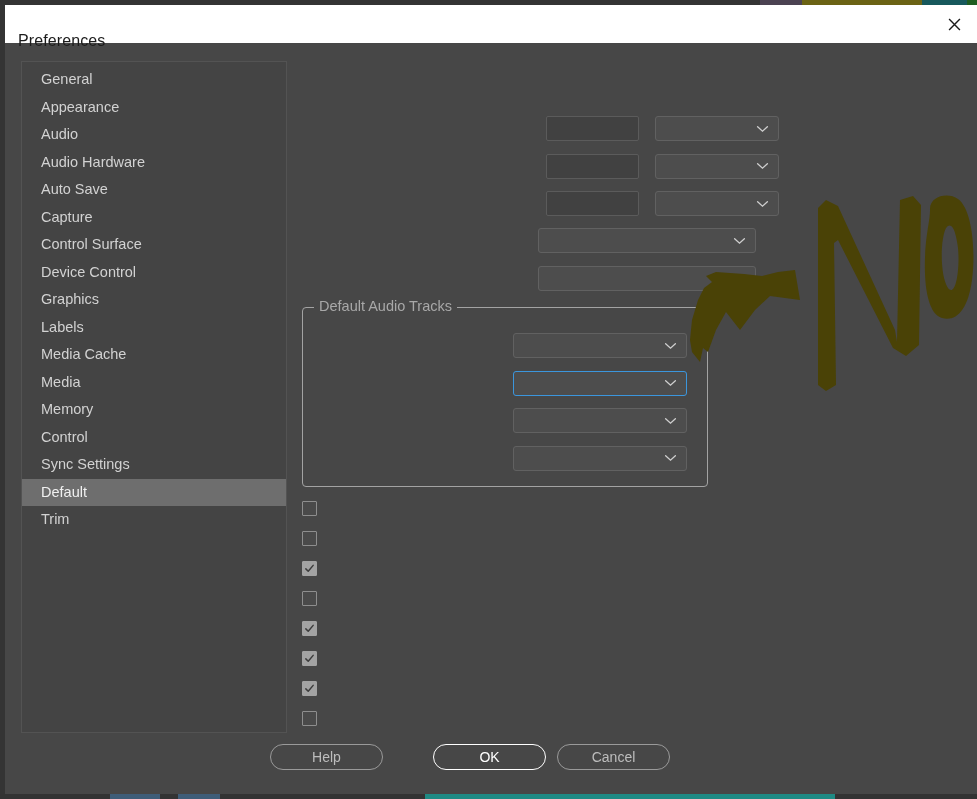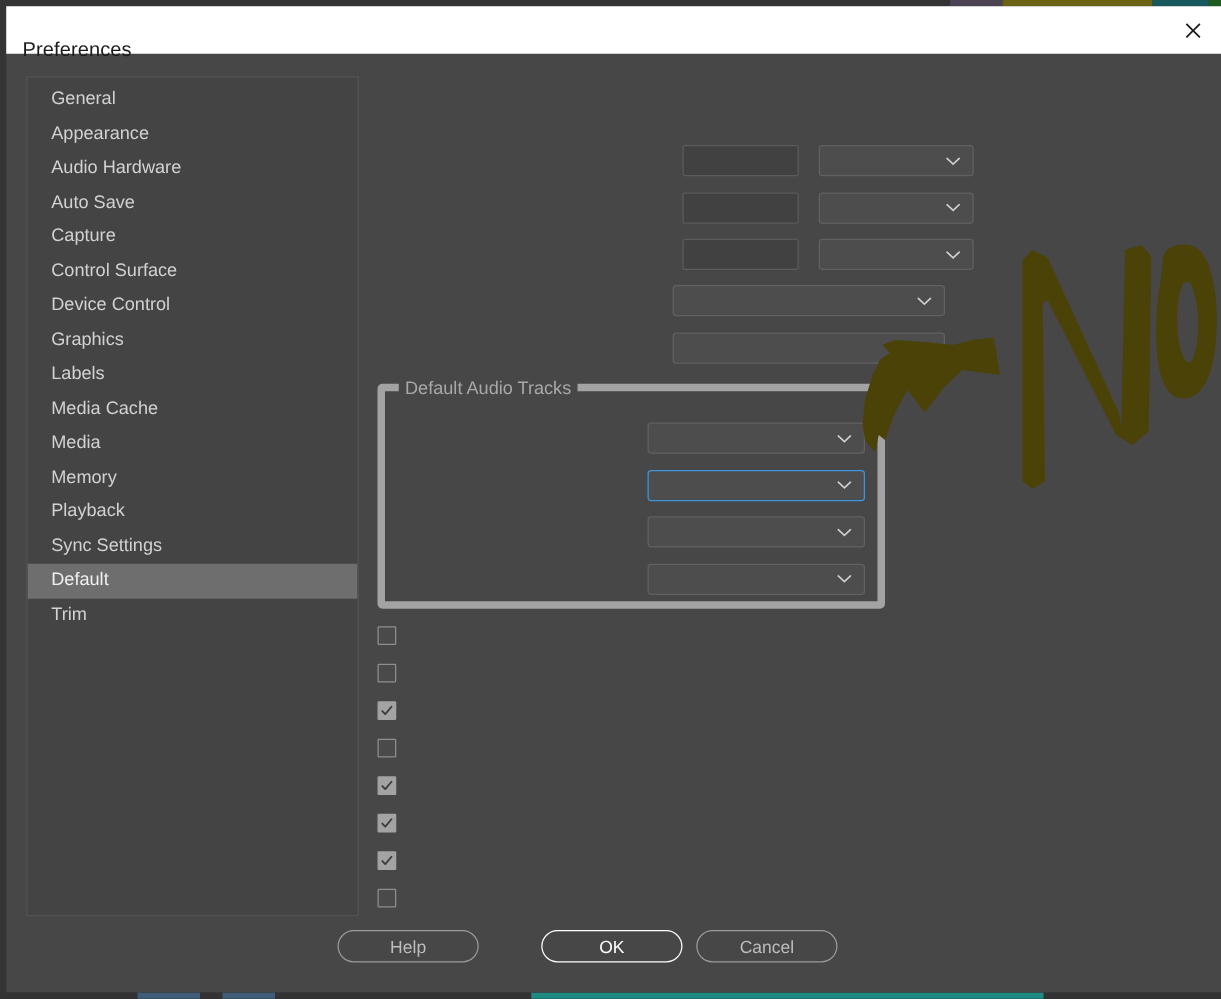--- a/index.html
+++ b/index.html
@@ -97,21 +97,21 @@
     display: flex; align-items: center; justify-content: space-between;
     cursor: pointer; white-space: nowrap;
   }
   .combo.focused { border: 1px solid #3b96dd; }
   .chev { width: 13px; height: 8px; flex: none; margin-left: 8px; }
 
   
   .groupbox {
     position: absolute; left: 5px; top: 264px;
     width: 406px; height: 180px;
-    border: 6px solid #a3a3a3;
+    border: 1px solid #a3a3a3;
     border-radius: 4px;
   }
   .group-title {
     position: absolute; left: 11px; top: -10px;
     background: #474747; padding: 0 5px;
     font-size: 14.5px; color: #a8a8a8;
     white-space: nowrap;
   }
 
   
@@ -191,20 +191,23 @@
   <div class="body-area">
 
     <div class="sidebar">
         <div class="side-item">
      <span>General</span>
    </div>
         <div class="side-item">
      <span>Appearance</span>
    </div>
         <div class="side-item">
+     <span>Audio</span>
+   </div>
+        <div class="side-item">
      <span>Audio Hardware</span>
    </div>
         <div class="side-item">
      <span>Auto Save</span>
    </div>
         <div class="side-item">
      <span>Capture</span>
    </div>
         <div class="side-item">
      <span>Control Surface</span>
@@ -221,21 +224,21 @@
         <div class="side-item">
      <span>Media Cache</span>
    </div>
         <div class="side-item">
      <span>Media</span>
    </div>
         <div class="side-item">
      <span>Memory</span>
    </div>
         <div class="side-item">
-     <span>Playback</span>
+     <span>Control</span>
    </div>
         <div class="side-item">
      <span>Sync Settings</span>
    </div>
         <div class="side-item selected">
      <span>Default</span>
    </div>
         <div class="side-item">
      <span>Trim</span>
    </div>

